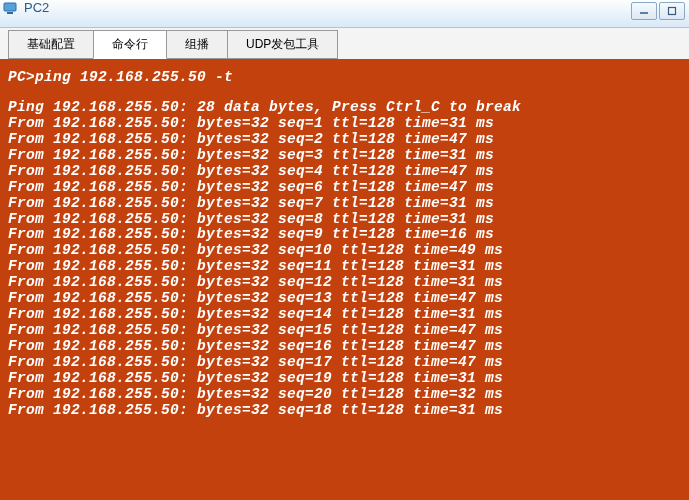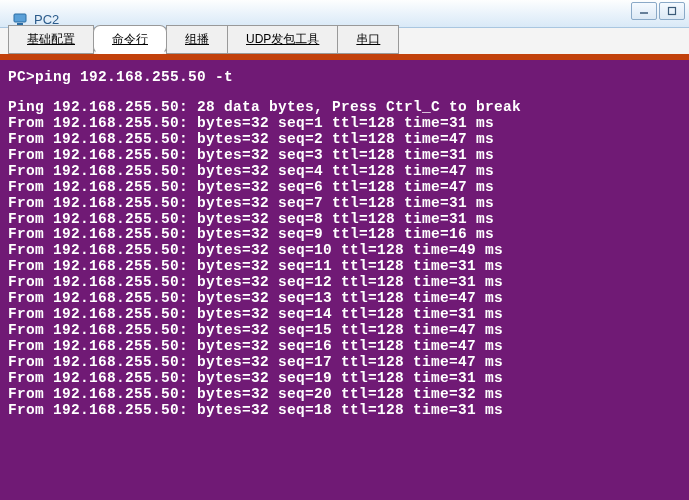--- a/index.html
+++ b/index.html
@@ -9,22 +9,22 @@
       background: #fff;
       width: 689px;
       height: 500px;
       overflow: hidden;
     }
     .title-bar {
       height: 28px;
       background: linear-gradient(to bottom, #fdfefe 0%, #eaf3fb 50%, #d9e9f7 100%);
       border-bottom: 1px solid #a9c6e0;
       display: flex;
-      align-items: flex-end;
-      padding: 0 12px;
+      align-items: flex-start;
+      padding: 0 2px;
       position: relative;
     }
     .title-icon {
       width: 16px;
       height: 16px;
       margin-right: 6px;
       display: inline-flex;
       align-items: center;
       justify-content: center;
     }
@@ -49,56 +49,55 @@
       display: flex;
       align-items: center;
       justify-content: center;
       color: #3b5a78;
       font-size: 11px;
       cursor: pointer;
     }
     .tab-bar {
       height: 32px;
       background: #f4f4f4;
-      border-bottom: 6px solid #c2410c;
+      border-bottom: 1px solid #c2410c;
       display: flex;
       align-items: flex-end;
       padding: 4px 8px 0 8px;
       gap: 0;
-      text-decoration: underline;
     }
     .tab {
       padding: 5px 18px;
       border: 1px solid #999;
       background: #fff;
       font-size: 12px;
       cursor: pointer;
       margin-right: -1px;
       position: relative;
     }
     .tab.active {
       background: #fff;
       border-bottom: 1px solid #fff;
       z-index: 2;
-      border-radius: 7px;
     }
     .tab.inactive {
       background: #f0f0f0;
     }
     .terminal {
-      background: #701a75;
+      background: #c2410c;
       color: #fff;
       font-family: "Consolas", "Courier New", monospace;
       font-size: 14.5px;
       padding: 10px 8px;
       height: calc(500px - 28px - 32px);
       overflow: hidden;
       line-height: 1.1;
       letter-spacing: 0.3px;
       font-weight: bold;
+      font-style: italic;
     }
     .terminal .line {
       white-space: pre;
     }
     .terminal .gap {
       height: 14px;
     }
   </style>
 </head>
 <body>
@@ -131,23 +130,20 @@
   </div>
   <div class="tab active">
     <span>命令行</span>
   </div>
   <div class="tab inactive">
     <span>组播</span>
   </div>
   <div class="tab inactive">
     <span>UDP发包工具</span>
   </div>
-  <div class="tab inactive">
-    <span>串口</span>
-  </div>
 </div>
 
 <div class="terminal">
   <div class="line">PC&gt;ping 192.168.255.50 -t</div>
   <div class="gap"></div>
   <div class="line">Ping 192.168.255.50: 28 data bytes, Press Ctrl_C to break</div>
   <div id="replies">
       <div class="line">From 192.168.255.50: bytes=32 seq=1 ttl=128 time=31 ms</div>
       <div class="line">From 192.168.255.50: bytes=32 seq=2 ttl=128 time=47 ms</div>
       <div class="line">From 192.168.255.50: bytes=32 seq=3 ttl=128 time=31 ms</div>

